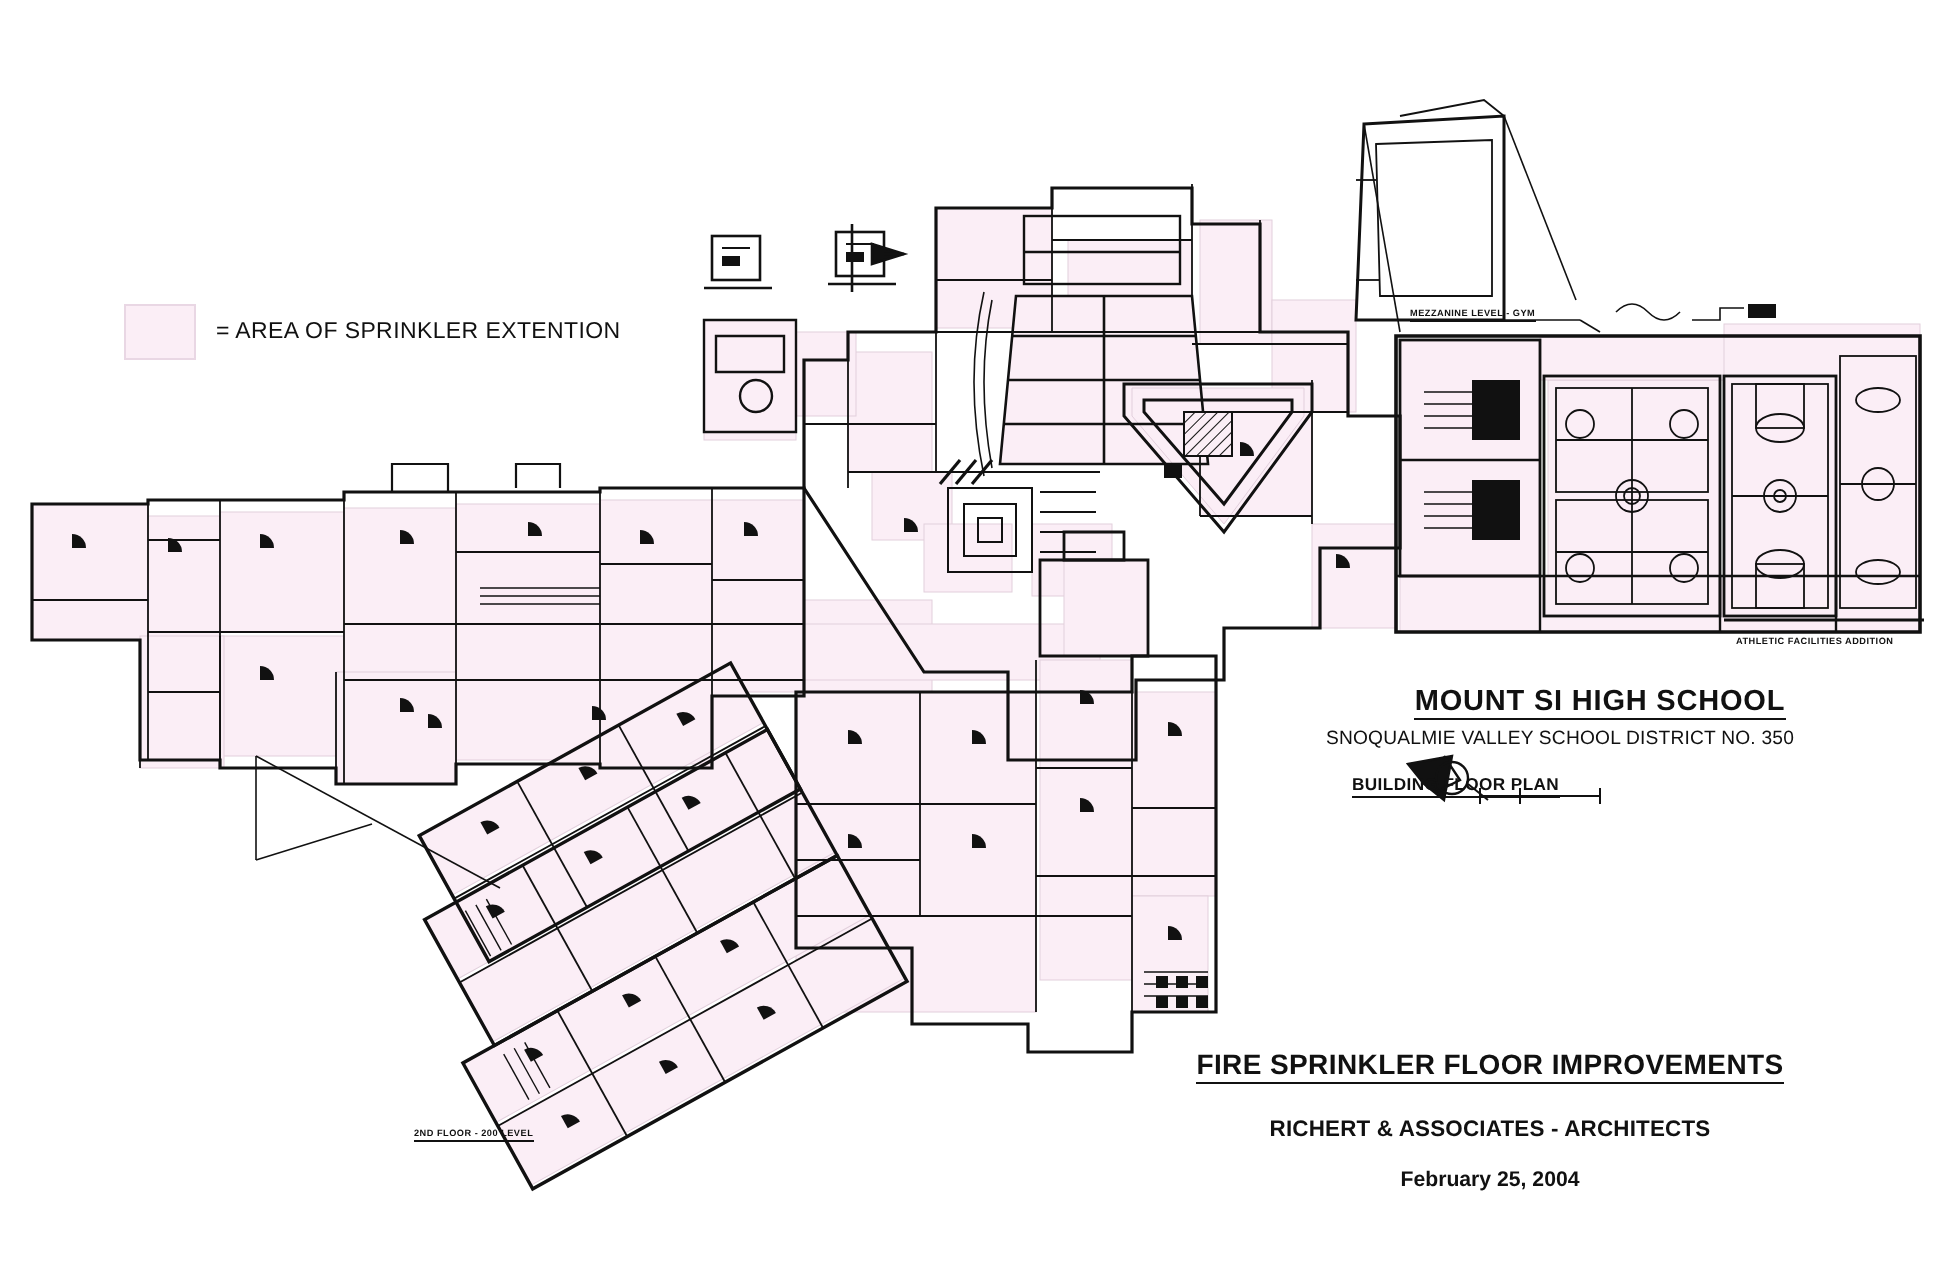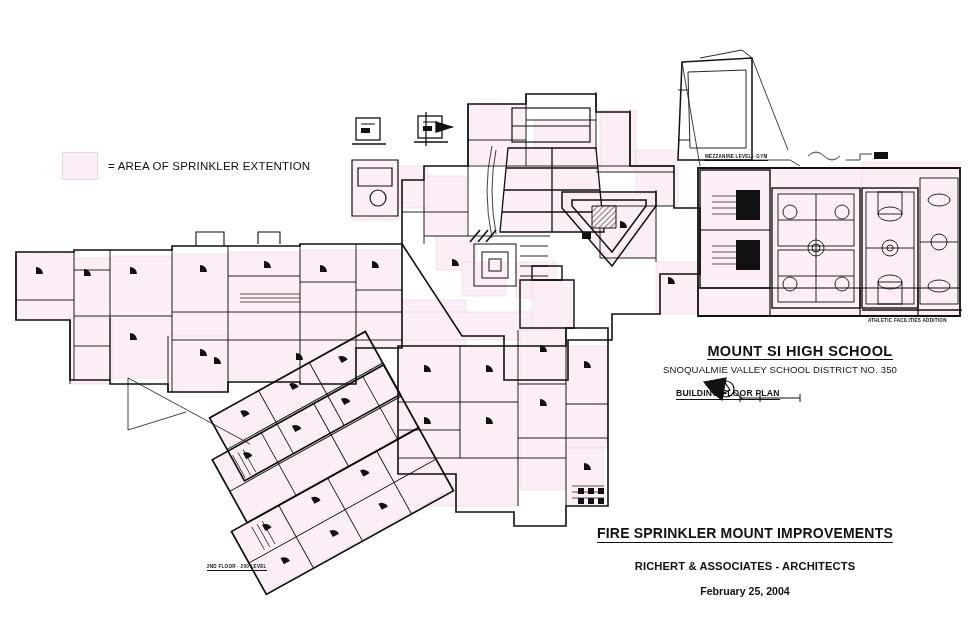--- a/index.html
+++ b/index.html
@@ -485,21 +485,21 @@
     <div class="l2">SNOQUALMIE VALLEY SCHOOL DISTRICT NO. 350</div>
   </div>
 
   <div class="tb" id="plan-caption">
     <div class="capwrap">
       <div class="cap">BUILDING FLOOR PLAN</div>
     </div>
   </div>
 
   <div class="tb" id="title-block-bottom">
-    <div class="b1">FIRE SPRINKLER MOUNT  IMPROVEMENTS</div>
+    <div class="b1">FIRE SPRINKLER FLOOR  IMPROVEMENTS</div>
     <div class="b2">RICHERT &amp; ASSOCIATES - ARCHITECTS</div>
     <div class="b3">February 25, 2004</div>
   </div>
 
   <div class="plan-label underline" id="label-mezzanine">MEZZANINE LEVEL - GYM</div>
   <div class="plan-label" id="label-athletic">ATHLETIC FACILITIES ADDITION</div>
   <div class="plan-label underline" id="label-second-floor">2ND FLOOR - 200 LEVEL</div>
 
 </div>
 

